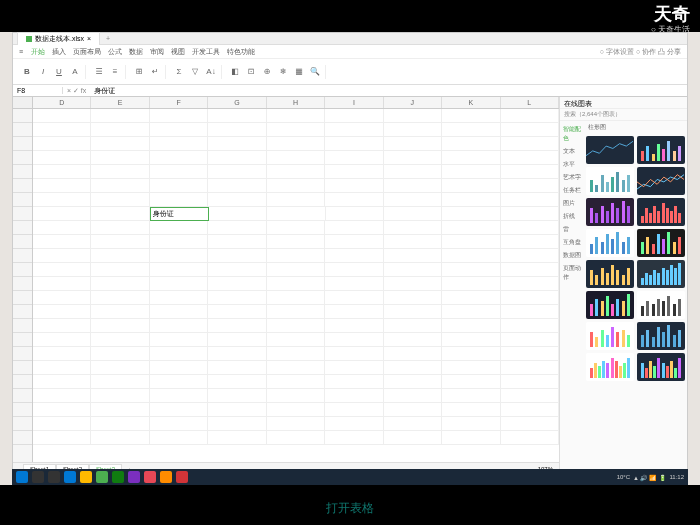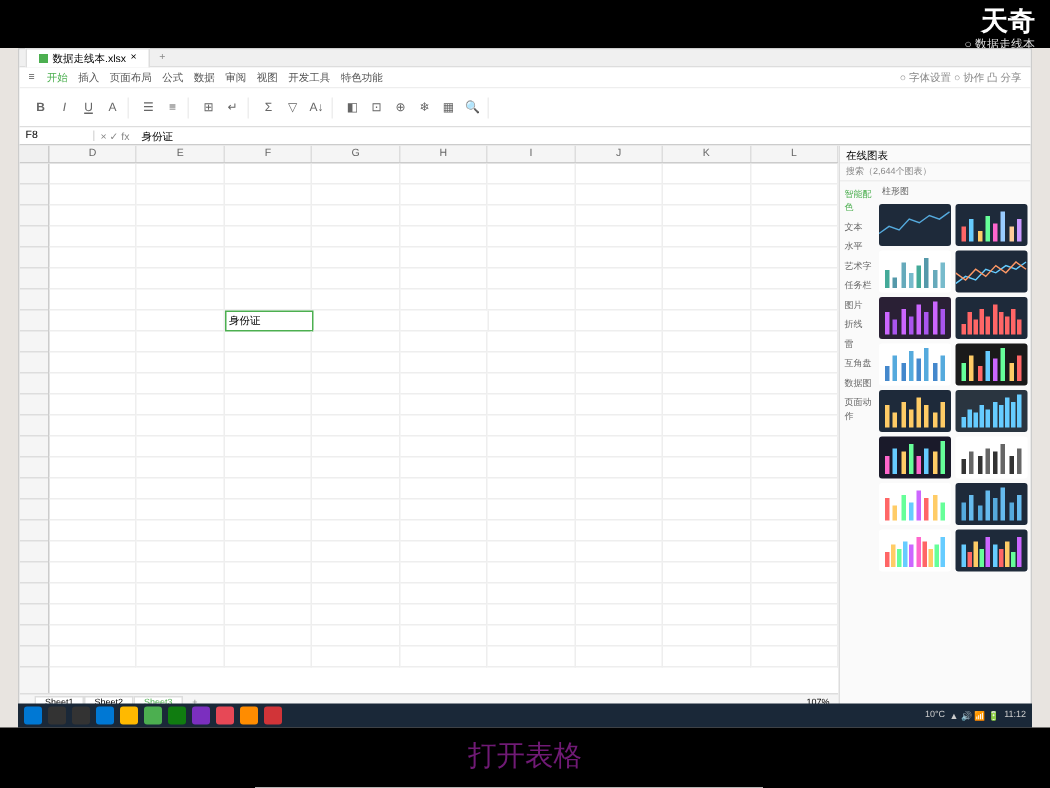--- a/index.html
+++ b/index.html
@@ -2,21 +2,21 @@
 <html><head>
 <meta charset="utf-8">
 <style>
 *{margin:0;padding:0;box-sizing:border-box;font-family:"Microsoft YaHei",Arial,sans-serif}
 body{width:700px;height:525px;background:#e8e4e0;overflow:hidden;position:relative}
 .black-bar{background:#000;width:100%;position:absolute;left:0}
 .top-black{height:32px;top:0}
 .bottom-black{height:40px;bottom:0}
 .watermark-top{position:absolute;top:2px;right:10px;color:#fff;font-size:18px;font-weight:bold}
 .watermark-sub{position:absolute;top:24px;right:10px;color:#ddd;font-size:8px}
-.caption{position:absolute;bottom:8px;left:50%;transform:translateX(-50%);color:#701a75;font-size:19px}
+.caption{position:absolute;bottom:8px;left:50%;transform:translateX(-50%);color:#0f766e;font-size:12px}
 .monitor{position:absolute;top:32px;left:12px;right:12px;bottom:40px;background:#fff;border:1px solid #ccc}
 .app{position:absolute;inset:0;display:flex;flex-direction:column;font-size:7px}
 .tabbar{height:12px;background:#f0f0f0;display:flex;align-items:center;padding-left:4px;border-bottom:1px solid #ddd}
 .doc-tab{background:#fff;padding:1px 8px;font-size:7px;border:1px solid #ddd;display:flex;align-items:center;gap:3px}
 .doc-icon{width:6px;height:6px;background:#4caf50}
 .menubar{height:14px;background:#fff;display:flex;align-items:center;gap:8px;padding:0 6px;font-size:7px;color:#555;border-bottom:1px solid #eee}
 .menu-item{cursor:pointer}
 .menu-item.active{color:#4caf50}
 .menu-right{margin-left:auto;display:flex;gap:6px;color:#888}
 .toolbar{height:26px;background:#fff;display:flex;align-items:center;gap:3px;padding:0 4px;border-bottom:1px solid #ddd}
@@ -55,21 +55,21 @@
 .task-right{margin-left:auto;display:flex;gap:3px;align-items:center;color:#ccc;font-size:6px}
 .bars{position:absolute;inset:0;display:flex;align-items:flex-end;justify-content:space-around;padding:3px}
 .bar{width:3px}
 .line-chart{position:absolute;inset:0}
 </style>
 </head>
 <body>
 
 <div class="black-bar top-black"></div>
 <div class="watermark-top">天奇</div>
-<div class="watermark-sub">○ 数据走线本</div>
+<div class="watermark-sub">○ 天奇生活</div>
 
 <div class="monitor">
 <div class="app">
 
 <div class="tabbar">
   <div class="doc-tab">
     <span class="doc-icon"></span>
     <span>数据走线本.xlsx</span>
     <span>×</span>
   </div>

